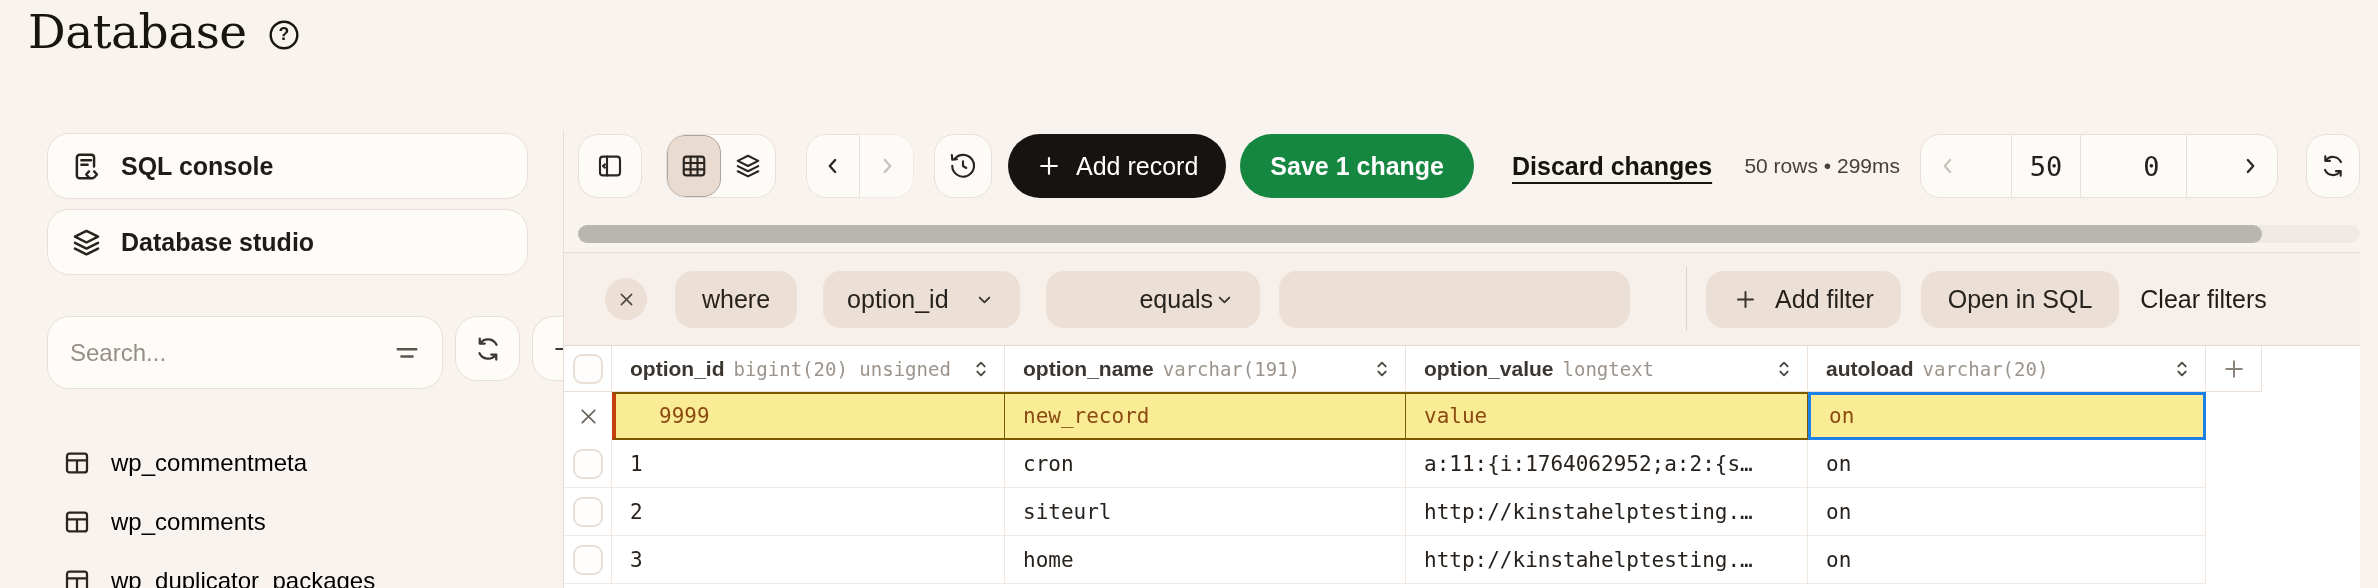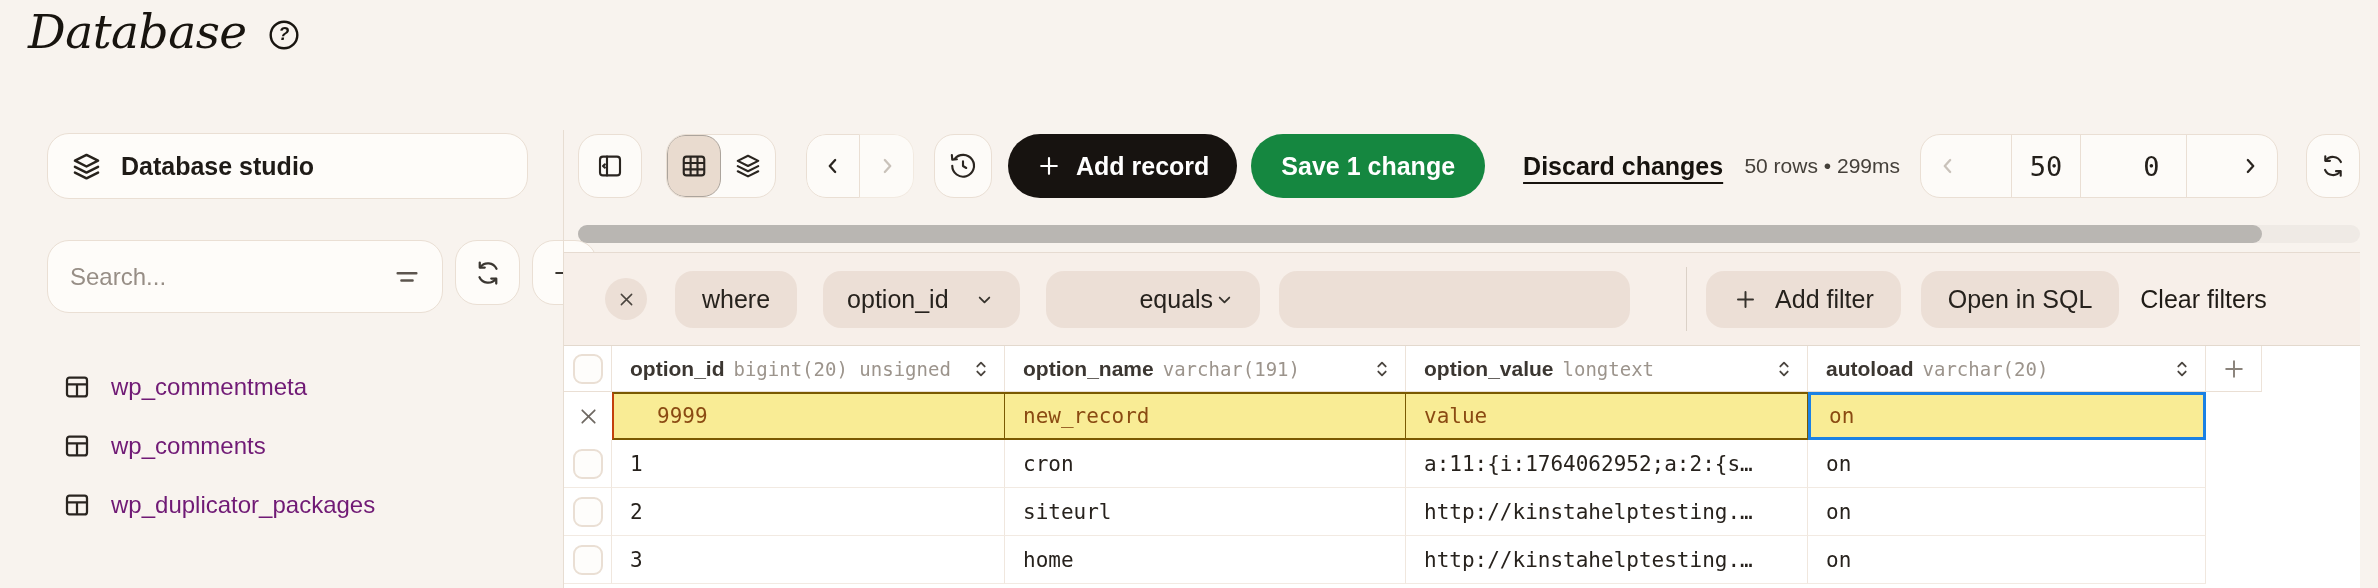--- a/index.html
+++ b/index.html
@@ -7,21 +7,21 @@
     width:2378px;height:588px;position:relative;overflow:hidden;
     background:#F8F3EE;
     font-family:"Liberation Sans",sans-serif;
     color:#1F1B16;
     -webkit-font-smoothing:antialiased;
   }
   svg{display:block}
   .mono{font-family:"DejaVu Sans Mono",monospace;}
 
   
-  .page-header{position:absolute;left:28px;top:4px;display:flex;align-items:center;gap:20px;font-style:italic;}
+  .page-header{position:absolute;left:28px;top:4px;display:flex;align-items:center;gap:20px;}
   .page-title{font-family:"DejaVu Serif",serif;font-size:47px;font-weight:500;color:#18140F;letter-spacing:-0.5px;}
   .help-icon{width:34px;height:34px;color:#18140F;margin-top:6px;}
 
   
   .sidebar{position:absolute;left:47px;top:133px;width:481px;}
   .side-btn{
     height:66px;border:1px solid #EADFD4;border-radius:22px;background:#FEFCF9;
     display:flex;align-items:center;gap:18px;padding:0 22px;box-sizing:border-box;margin-bottom:10px;
     font-size:25px;font-weight:600;color:#1F1B17;cursor:pointer;
   }
@@ -36,21 +36,21 @@
     font-size:24px;color:#3A352F;font-family:"Liberation Sans",sans-serif;min-width:0;
   }
   .search-box input::placeholder{color:#978E86;}
   .icon-btn{
     width:63px;height:63px;border:1px solid #EADFD4;border-radius:22px;background:#FEFCF9;
     display:flex;align-items:center;justify-content:center;color:#3A3631;cursor:pointer;flex:none;
   }
   .icon-btn svg{width:30px;height:30px;}
   .table-list{margin-top:44px;}
   .tbl-item{height:59px;display:flex;align-items:center;gap:19px;padding-left:15px;cursor:pointer;
-    font-size:24px;font-weight:500;color:#701a75;}
+    font-size:24px;font-weight:500;color:#000000;}
   .tbl-item .ic{width:30px;height:30px;color:#2A2520;}
 
   
   .v-divider{position:absolute;left:563px;top:130px;bottom:0;width:1px;background:#E7DDD2;}
 
   
   .main{position:absolute;left:564px;top:133px;right:0;bottom:0;}
 
   .toolbar{position:absolute;left:14px;top:0;right:18px;height:66px;display:flex;align-items:center;}
   .tb-btn{height:64px;border:1px solid #EADFD4;border-radius:20px;background:#FDFBF8;
@@ -62,21 +62,21 @@
   .seg-item.active{background:#E9DBCF;border:1px solid #ACA49C;border-radius:18px;}
   .navgroup{display:flex;height:64px;margin-left:30px;border-radius:20px;overflow:hidden;}
   .nav-half{width:54px;height:64px;border:1px solid #EADFD4;background:#FDFBF8;display:flex;align-items:center;justify-content:center;box-sizing:border-box;cursor:pointer;}
   .nav-half.first{border-radius:20px 0 0 20px;}
   .nav-half.last{border-radius:0 20px 20px 0;border-left:none;border-color:#F2EAE1;}
   .nav-half svg{width:26px;height:26px;}
   .chev-dark{color:#2A2520;} .chev-dim{color:#C9C2BA;}
   .hist-btn{width:58px;margin-left:20px;}
   .btn-dark{
     margin-left:16px;height:64px;border-radius:32px;background:#171310;color:#FFFFFF;
-    display:flex;align-items:center;gap:14px;padding:0 28px;font-size:25px;font-weight:700;cursor:pointer;
+    display:flex;align-items:center;gap:14px;padding:0 28px;font-size:25px;font-weight:400;cursor:pointer;
   }
   .btn-dark svg{width:26px;height:26px;}
   .btn-green{
     margin-left:14px;height:64px;border-radius:32px;background:#158740;color:#FFFFFF;
     display:flex;align-items:center;padding:0 30px;font-size:25px;font-weight:700;cursor:pointer;
   }
   .link-discard{margin-left:38px;font-size:25px;font-weight:700;color:#17130E;
     text-decoration:underline;text-decoration-thickness:2px;text-underline-offset:7px;cursor:pointer;}
   .tb-right{margin-left:auto;display:flex;align-items:center;}
   .stats{font-size:21px;color:#45403A;margin-right:20px;white-space:nowrap;}
@@ -130,38 +130,48 @@
     border-right:1px solid #F0E7DE;border-bottom:1px solid #F2EAE2;
     font-size:21px;color:#27221D;white-space:nowrap;overflow:hidden;cursor:cell;}
   .dc-cb{justify-content:center;padding:0;border-right:1px solid #F0E7DE;}
   .dc-none{border:none;}
   .checkbox{width:30px;height:30px;border:2px solid #EADFD4;border-radius:9px;background:#FEFDFB;box-sizing:border-box;cursor:pointer;}
   
   .row-new .dcell{background:#F9EC95;color:#8A4A12;
     border-top:2px solid #7A5901;border-bottom:2px solid #7A5901;border-right:1px solid #7A5901;}
   .row-new .dc-cb{background:transparent;border:none;border-right:none;color:#6E6862;}
   .row-new .dc-cb svg{width:23px;height:23px;}
-  .row-new .dc-first{border-left:2px solid #c2410c;padding-left:43px;}
+  .row-new .dc-first{border-left:4px solid #c2410c;padding-left:43px;}
   .row-new .dc-selected{border:3px solid #1B81E4;}
   .row-new .dc-none{border:none;background:transparent;}
 </style>
 </head>
 <body>
 
 <div class="page-header">
   <div class="page-title">Database</div>
   <span class="help-icon">
     <svg viewBox="0 0 24 24">
         <circle cx="12" cy="12" r="9.4" fill="none" stroke="currentColor" stroke-width="1.7"></circle>
         <text x="12" y="15.6" text-anchor="middle" font-size="12.5" font-weight="700" font-family="Liberation Sans, sans-serif" fill="currentColor">?</text>
       </svg>
   </span>
 </div>
 
 <div class="sidebar">
+  <div class="side-btn">
+    <span class="ic">
+      <svg viewBox="0 0 24 24" fill="none" stroke="currentColor" stroke-width="1.8" stroke-linecap="round" stroke-linejoin="round">
+        <path d="M16.5 20.5H7a2 2 0 0 1-2-2V5.5a2 2 0 0 1 2-2h8.5a2 2 0 0 1 2 2V12"></path>
+        <path d="M8.3 7.5h7M8.3 10.7h4.5"></path>
+        <path d="M13.8 15.6l-2 2.2 2 2.2M17.6 15.6l2 2.2-2 2.2"></path>
+      </svg>
+    </span>
+    <span>SQL console</span>
+  </div>
   <div class="side-btn">
     <span class="ic">
       <svg viewBox="0 0 24 24" fill="none" stroke="currentColor" stroke-width="1.8" stroke-linecap="round" stroke-linejoin="round">
         <path d="M12 3.6l8.4 4.2L12 12 3.6 7.8 12 3.6z"></path>
         <path d="M3.6 12.2L12 16.4l8.4-4.2"></path>
         <path d="M3.6 16.4L12 20.6l8.4-4.2"></path>
       </svg>
     </span>
     <span>Database studio</span>
   </div>

